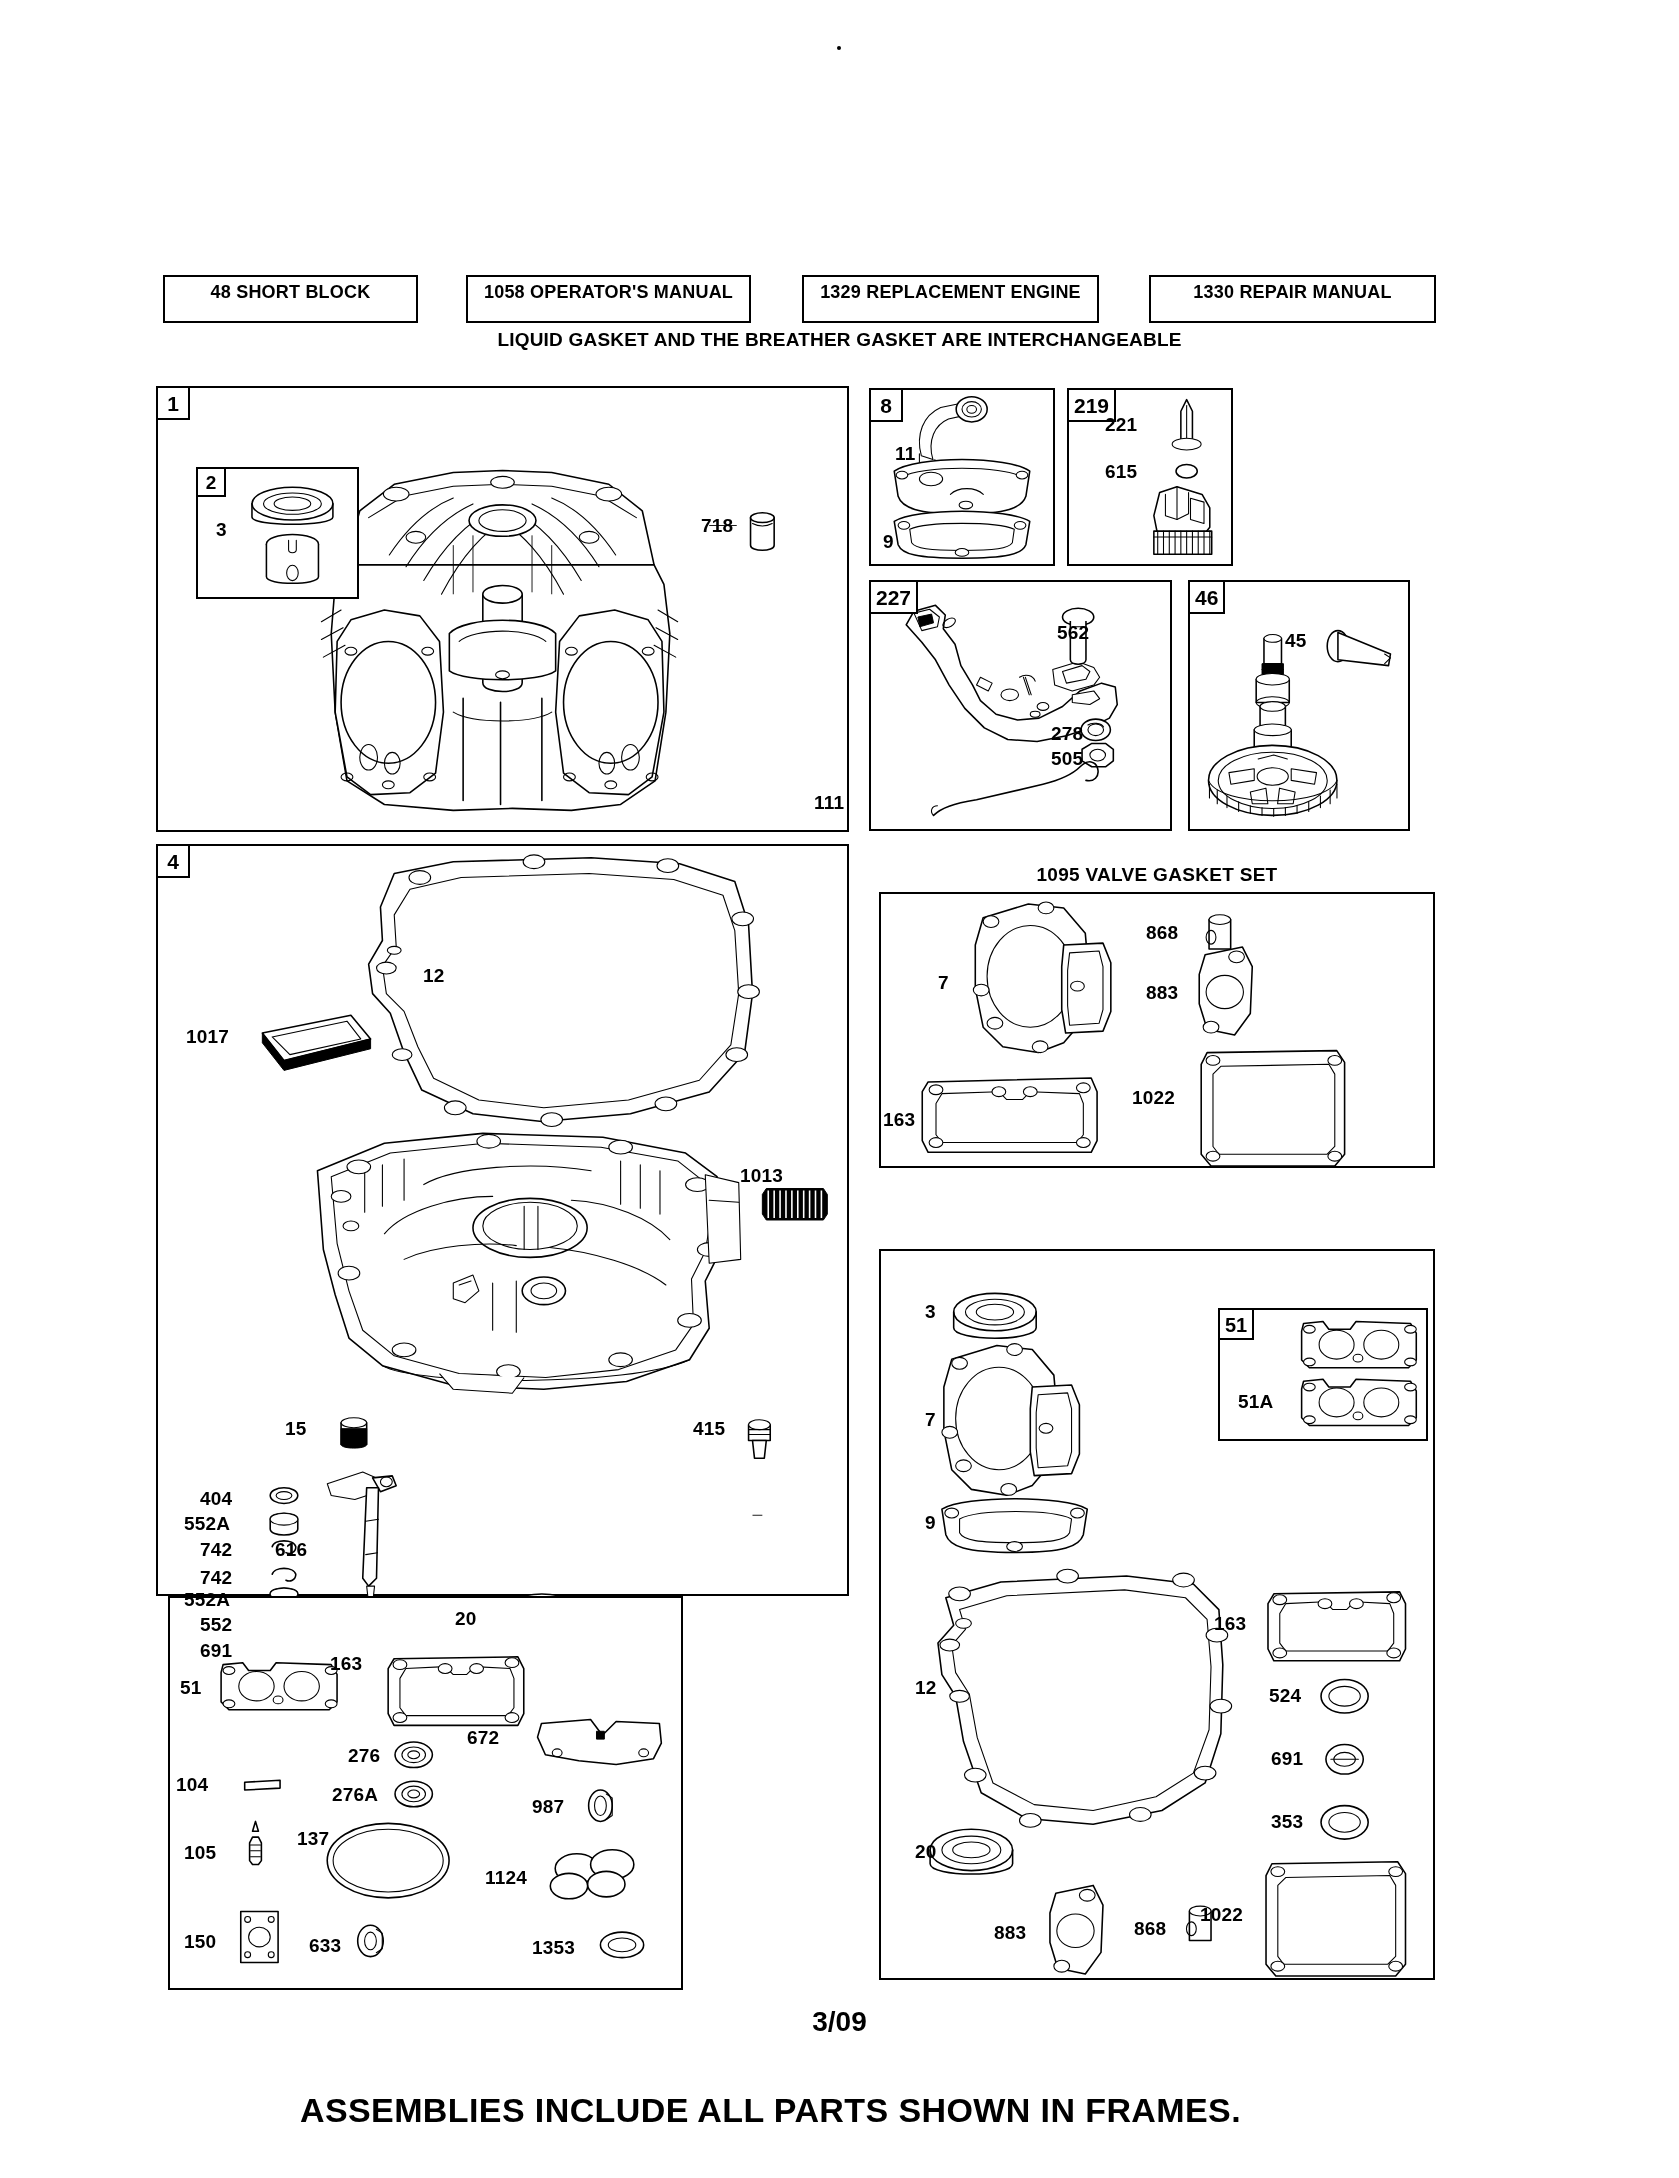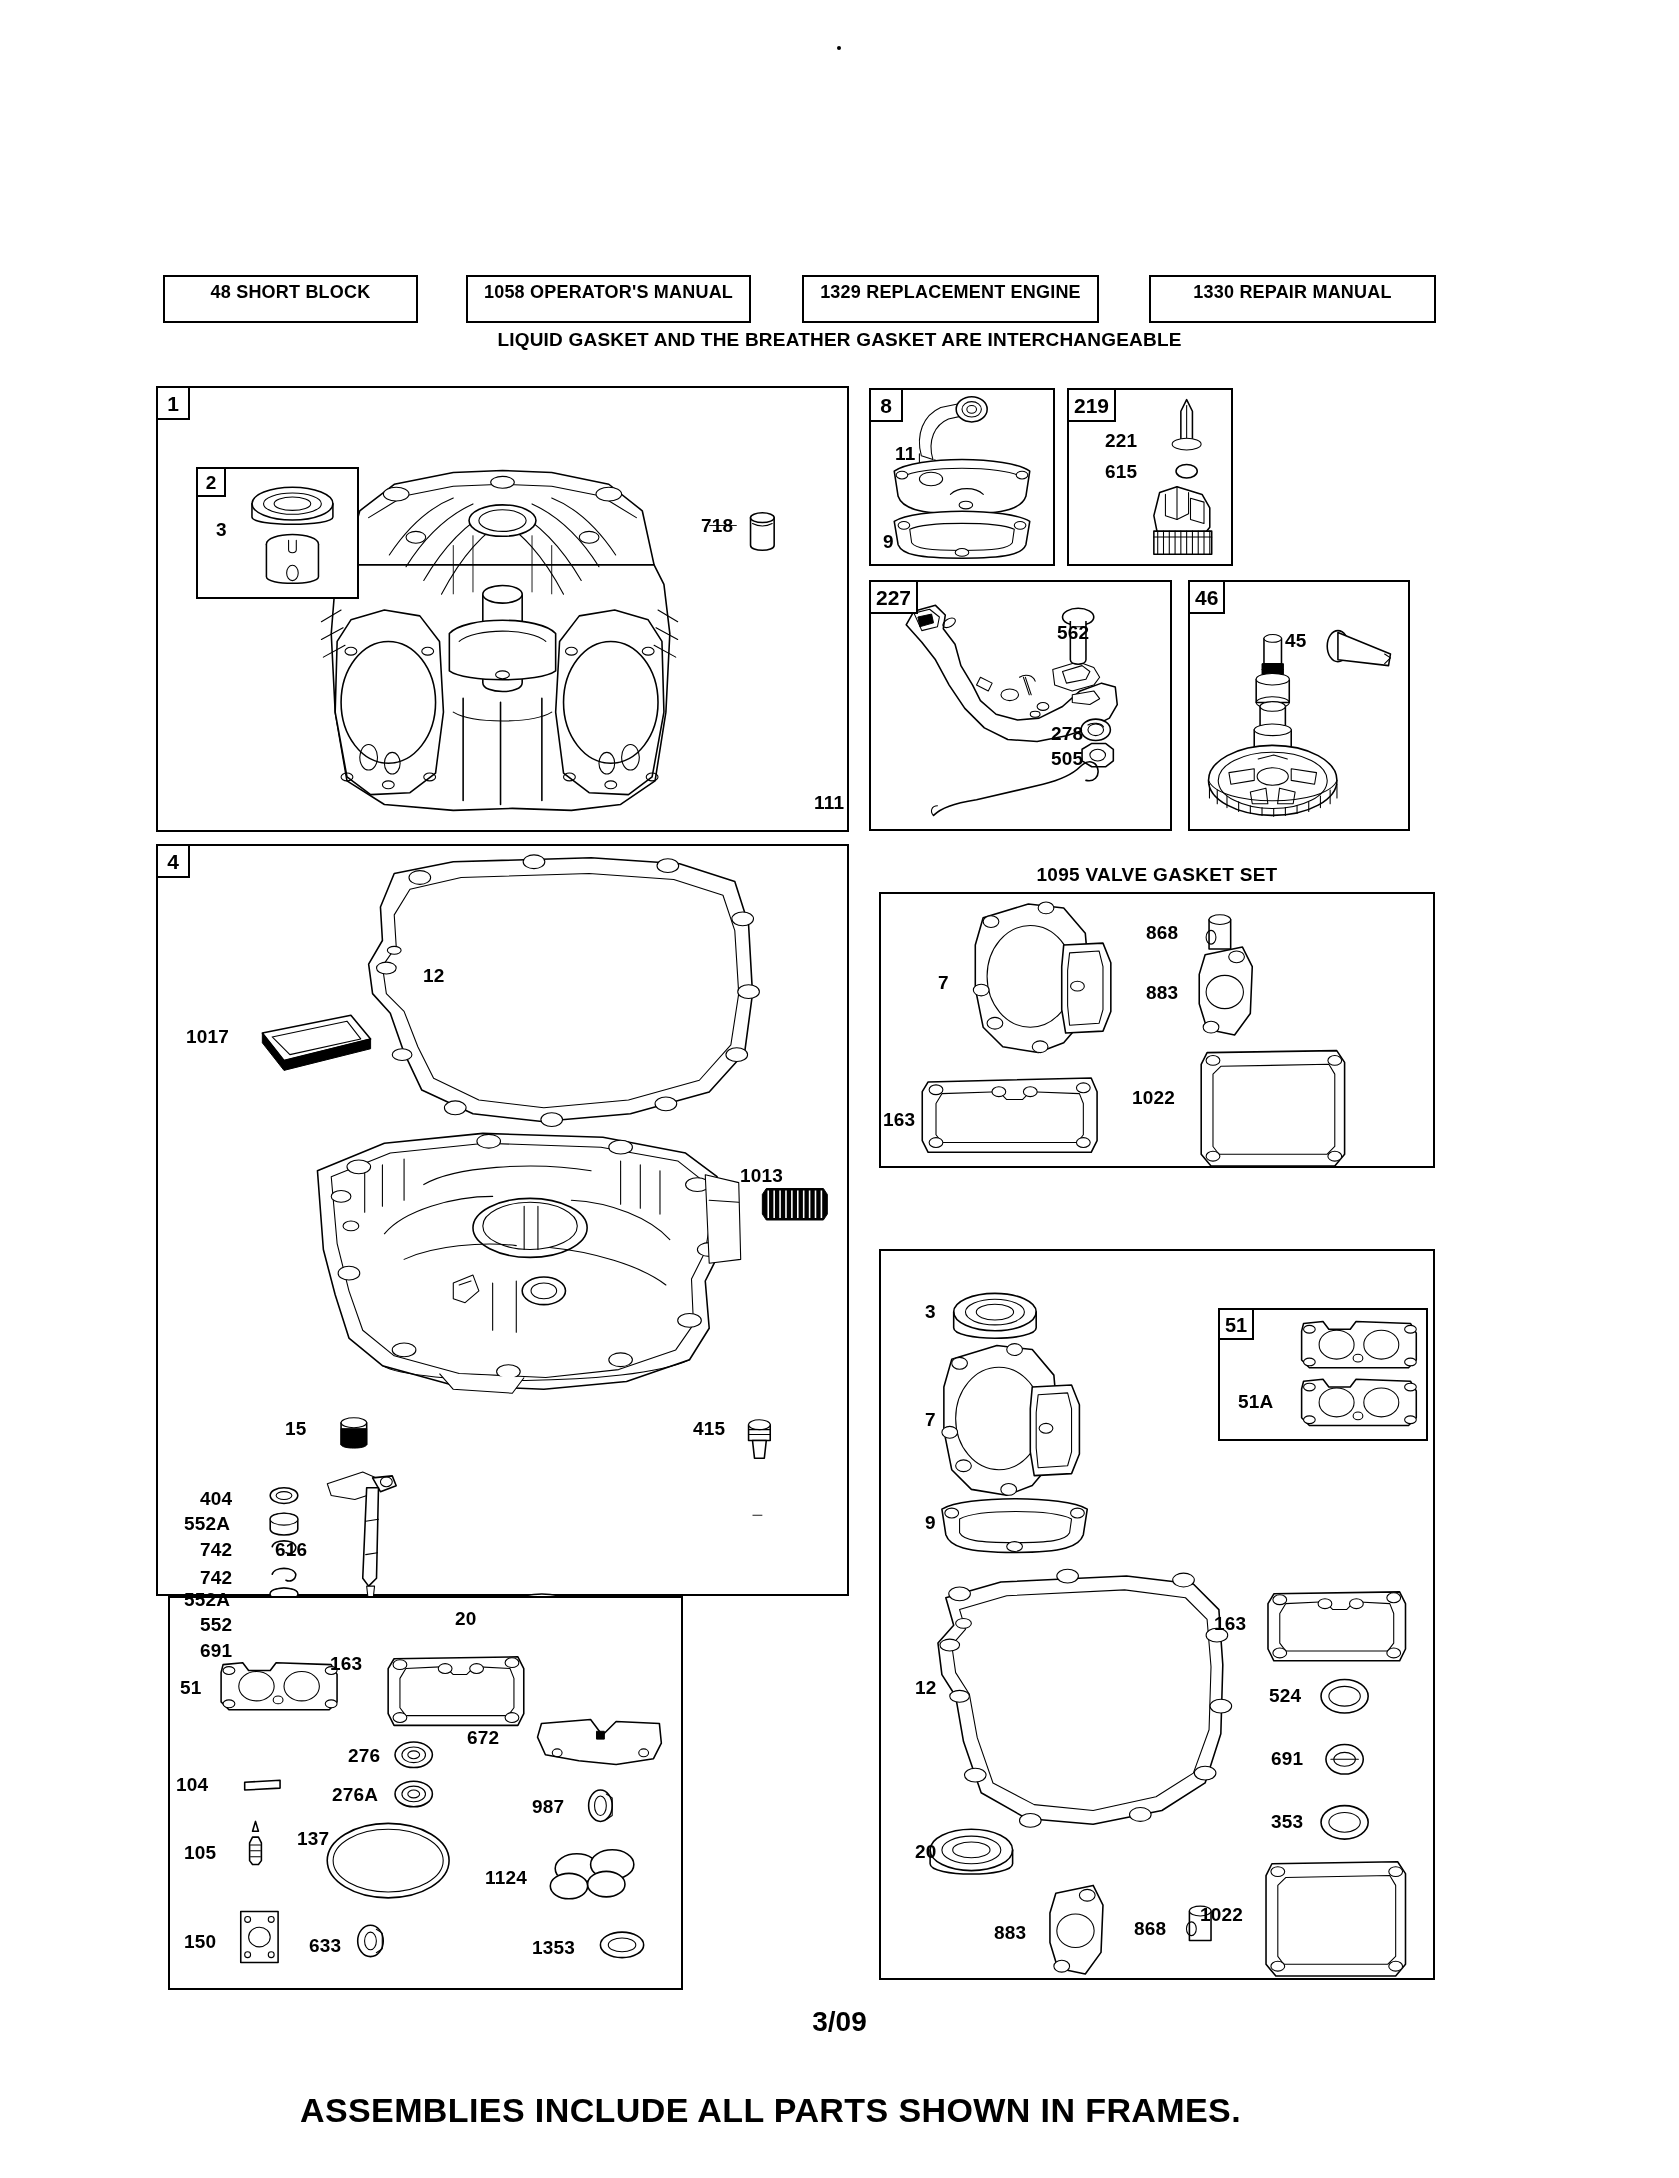--- a/index.html
+++ b/index.html
@@ -316,21 +316,21 @@
       <path class="ln2" d="M100 108 L100 130 L112 134 L124 128 L124 106"></path>
       <path class="ln2" d="M112 100 L112 134"></path>
       <path class="ln2" d="M126 112 L140 116 L140 138 L126 134 Z"></path>
 
       <path class="fillw" d="M88 146 L148 146 L148 170 L88 170 Z"></path>
       <g class="ln2">
         <path d="M92 146 L92 170 M98 146 L98 170 M104 146 L104 170 M110 146 L110 170 M116 146 L116 170 M122 146 L122 170 M128 146 L128 170 M134 146 L134 170 M140 146 L140 170 M146 146 L146 170"></path>
       </g>
       <path class="ln2" d="M88 152 L148 152"></path>
     </svg>
-    <div class="cal" style="left:36px; top:40px;">221</div>
+    <div class="cal" style="left:36px; top:24px;">221</div>
     <div class="cal" style="left:36px; top:71px;">615</div>
   </div>
 
   <div class="panel" style="left:869px; top:580px; width:303px; height:251px;">
     <div class="panel-tag">227</div>
     <svg class="art" viewBox="0 0 306 254" preserveAspectRatio="none">
 
       <path class="fillw" d="M36 44 L44 30 L66 24 L76 34 L74 48 L86 64 L92 86 L104 106 L112 122 L128 136 L150 142 L172 140 L196 128 L214 112 L236 104 L250 108 L252 126 L244 140 L224 150 L200 158 L170 164 L140 162 L116 150 L96 130 L80 106 L66 80 L52 62 Z"></path>
       <path class="ln2" d="M44 32 L60 28 L70 36 L68 46 L52 50 Z"></path>
       <path class="blk" d="M48 36 L62 33 L64 42 L50 46 Z"></path>

